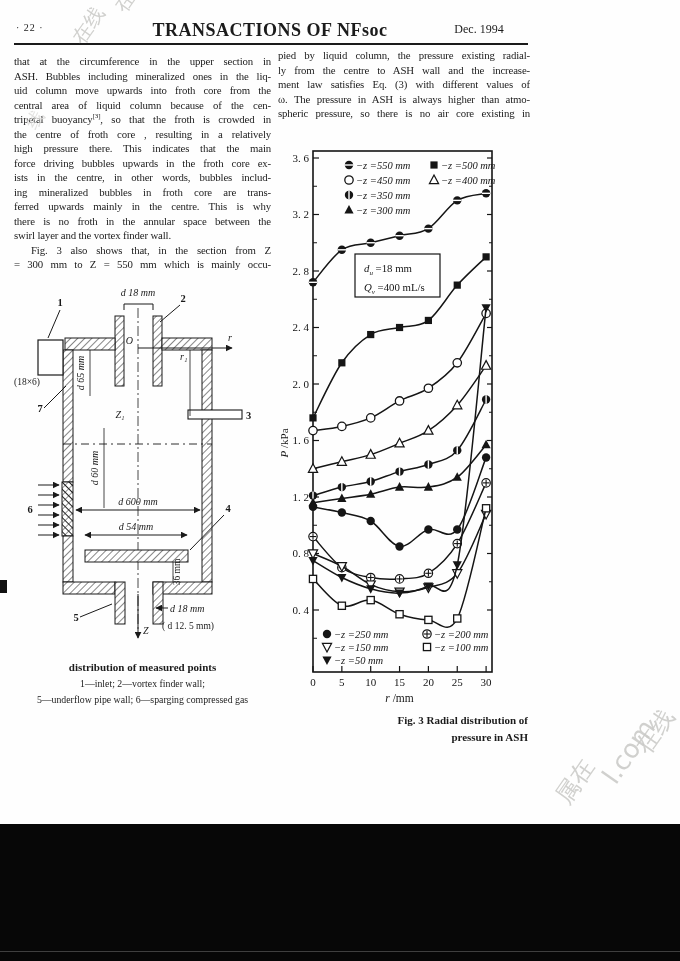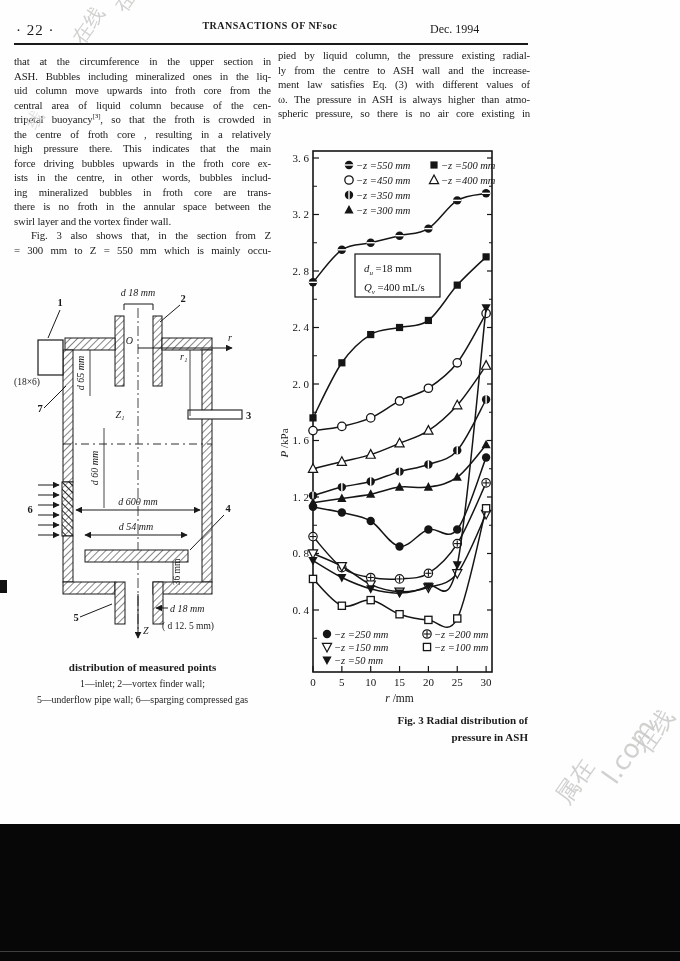--- a/index.html
+++ b/index.html
@@ -1,22 +1,22 @@
 <!DOCTYPE html>
 <html><head>
 <meta charset="utf-8">
 <style>
   html,body{margin:0;padding:0;background:#888;}
   .page{position:relative;width:680px;height:961px;background:#fefefe;overflow:hidden;
         font-family:"Liberation Serif","DejaVu Serif",serif;color:#1b1b1b;}
   .abs{position:absolute;}
   
-  .hdr-pageno{left:16px;top:22px;font-size:15px;letter-spacing:1px;}
-  .hdr-title{left:120px;top:20px;width:300px;text-align:center;font-weight:bold;font-size:10px;letter-spacing:.5px;}
-  .hdr-date{left:430px;top:22px;width:98px;text-align:left;font-size:12px;}
+  .hdr-pageno{left:16px;top:22px;font-size:10px;letter-spacing:1px;}
+  .hdr-title{left:120px;top:20px;width:300px;text-align:center;font-weight:bold;font-size:18px;letter-spacing:.5px;}
+  .hdr-date{left:430px;top:22px;width:98px;text-align:center;font-size:12px;}
   .hdr-rule{left:14px;top:43px;width:514px;height:2px;background:#1a1a1a;}
   
   .colL{left:14px;top:54px;width:257px;}
   .colR{left:278px;top:48px;width:252px;}
   .tline{height:14.5px;line-height:14.5px;font-size:10.8px;letter-spacing:-0.15px;
          overflow:hidden;white-space:nowrap;}
   .just{text-align:justify;text-align-last:justify;white-space:normal;}
   .indent{padding-left:17px;}
   .supref{font-size:7px;vertical-align:super;line-height:0;}
   
@@ -54,20 +54,21 @@
         <div class="tline just">uid column move upwards into froth core from the</div>
         <div class="tline just">central area of liquid column because of the cen-</div>
       </div>
     <div class="tline just"><span>tripetal buoyancy</span><span class="supref">[3]</span><span>, so that the froth is crowded in</span></div>
     <div>
         <div class="tline just">the centre of froth core , resulting in a relatively</div>
         <div class="tline just">high pressure there.  This indicates that the main</div>
         <div class="tline just">force driving bubbles upwards in the froth core ex-</div>
         <div class="tline just">ists in the centre, in other words, bubbles includ-</div>
         <div class="tline just">ing mineralized bubbles in froth core are trans-</div>
+        <div class="tline just">ferred upwards mainly in the centre.  This is why</div>
         <div class="tline just">there is no froth in the annular space between the</div>
       </div>
     <div class="tline">swirl layer and the vortex finder wall.</div>
     <div class="tline just indent">Fig. 3 also shows that, in the section from Z</div>
     <div class="tline just">= 300 mm to Z = 550 mm which is mainly occu-</div>
   </div>
 
   <div class="abs colR">
       <div class="tline just">pied by liquid column, the pressure existing radial-</div>
       <div class="tline just">ly from the centre to ASH wall and the increase-</div>

